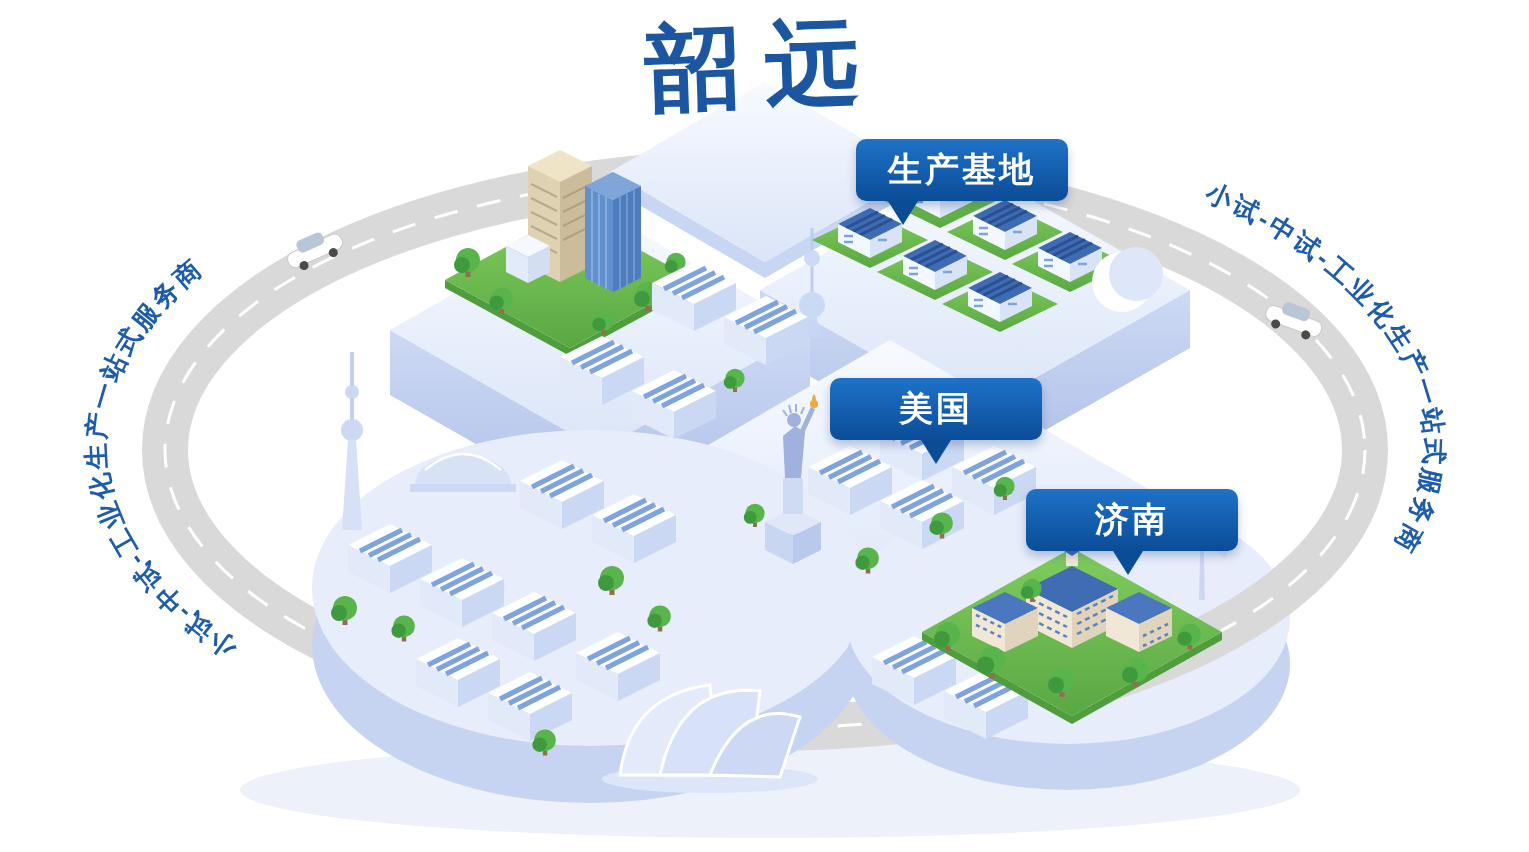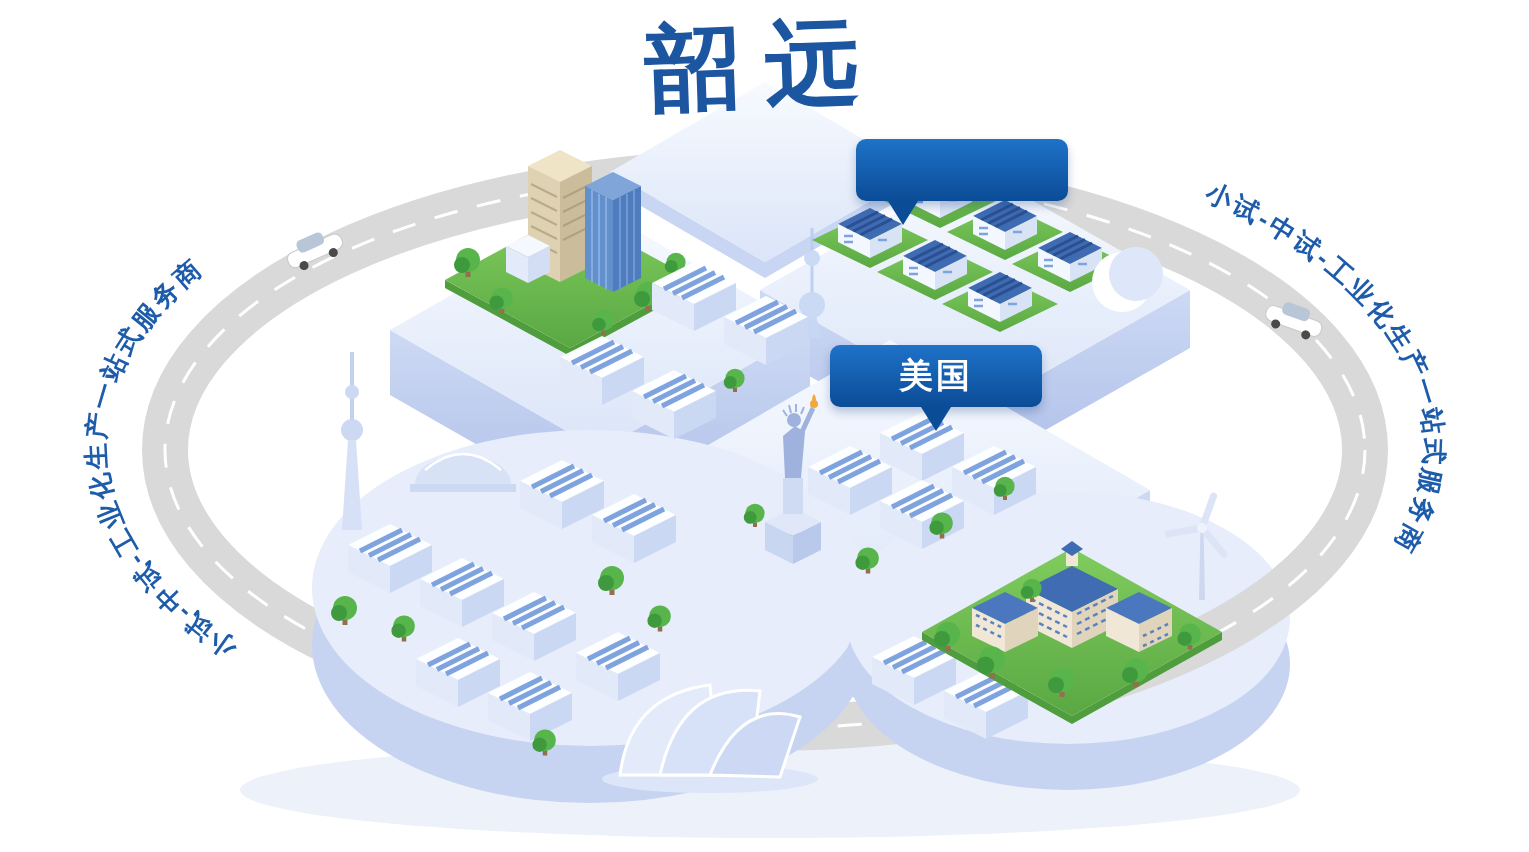--- a/index.html
+++ b/index.html
@@ -286,23 +286,28 @@
       </g>
       <circle cx="0" cy="0" r="5" fill="#eef2fc"></circle>
     </g>
   </g>
 </svg>
 
 <div class="brand-title">韶远</div>
 
 
 <div class="badge" style="left:856px;top:139px">
+  <span class="badge-text">生产基地</span>
   <span class="tri" style="left:22%"></span>
 </div>
 
-<div class="badge" style="left:830px;top:345px">
+<div class="badge" style="left:830px;top:378px">
   <span class="badge-text">美国</span>
   <span class="tri" style="left:50%"></span>
 </div>
 
-
-
+<div class="badge" style="left:1026px;top:489px">
+  <span class="badge-text">济南</span>
+  <span class="tri" style="left:48%"></span>
 </div>
 
+
+</div>
+
 </body></html>

